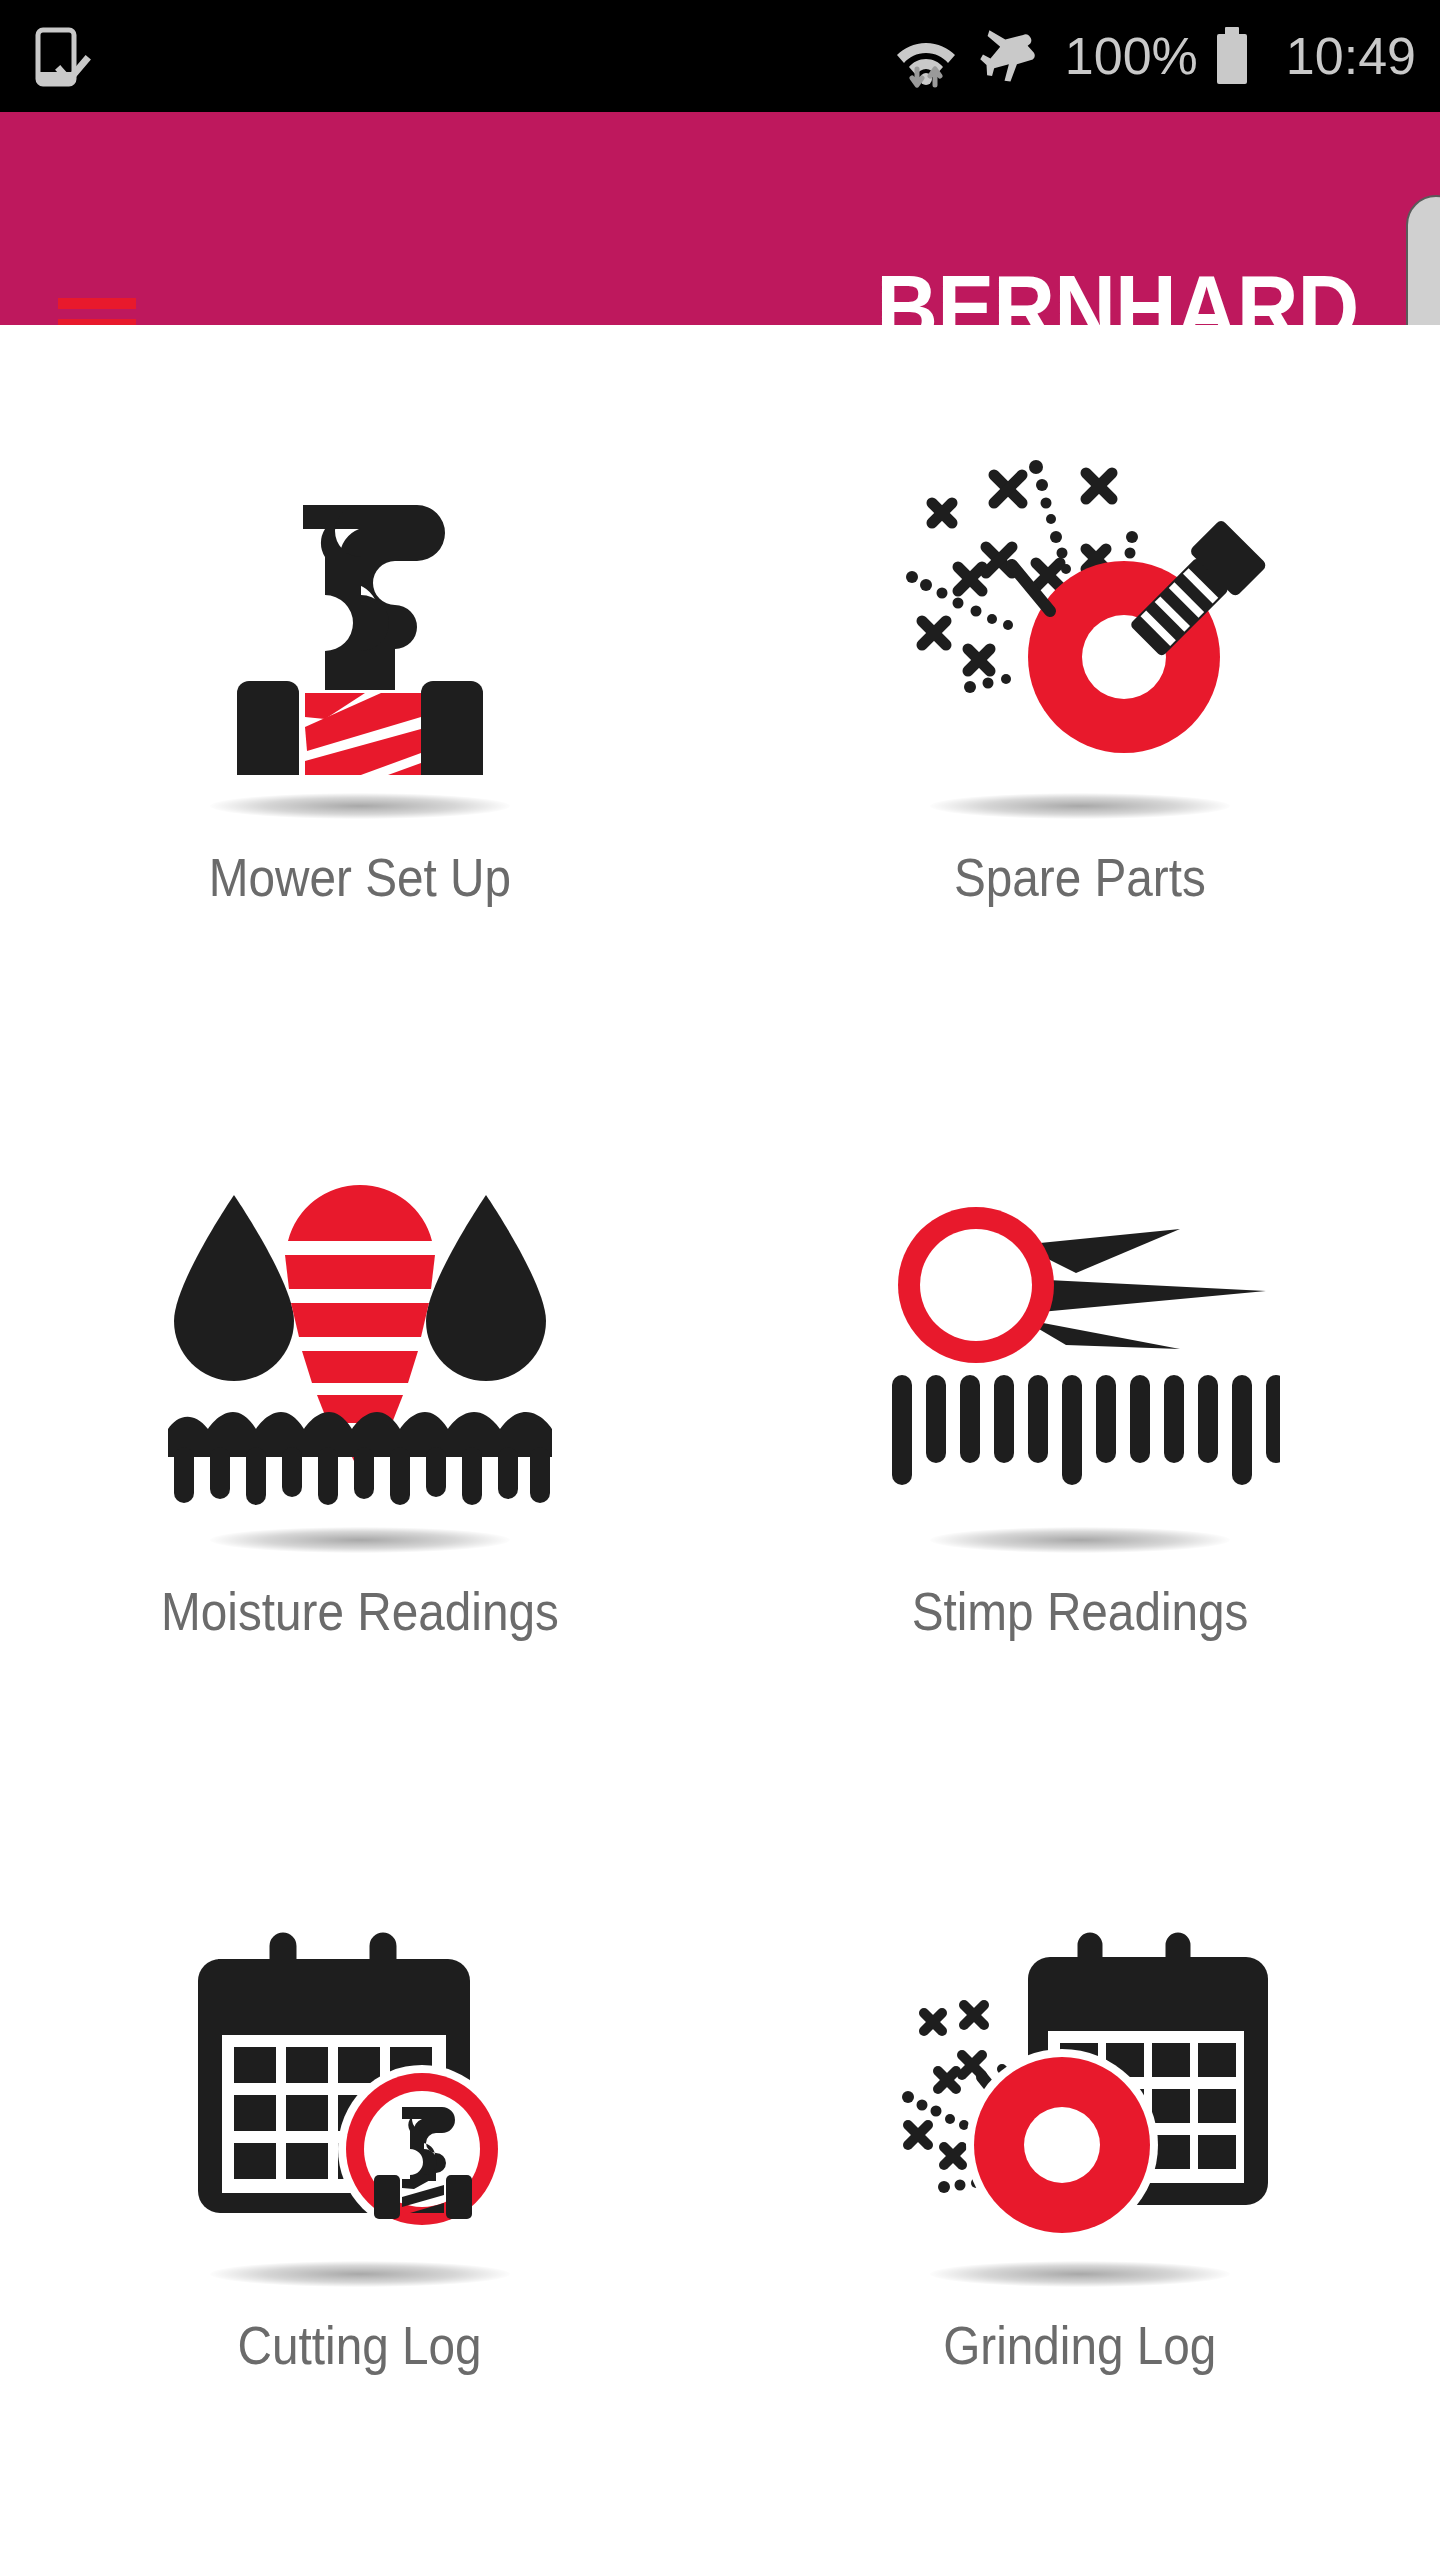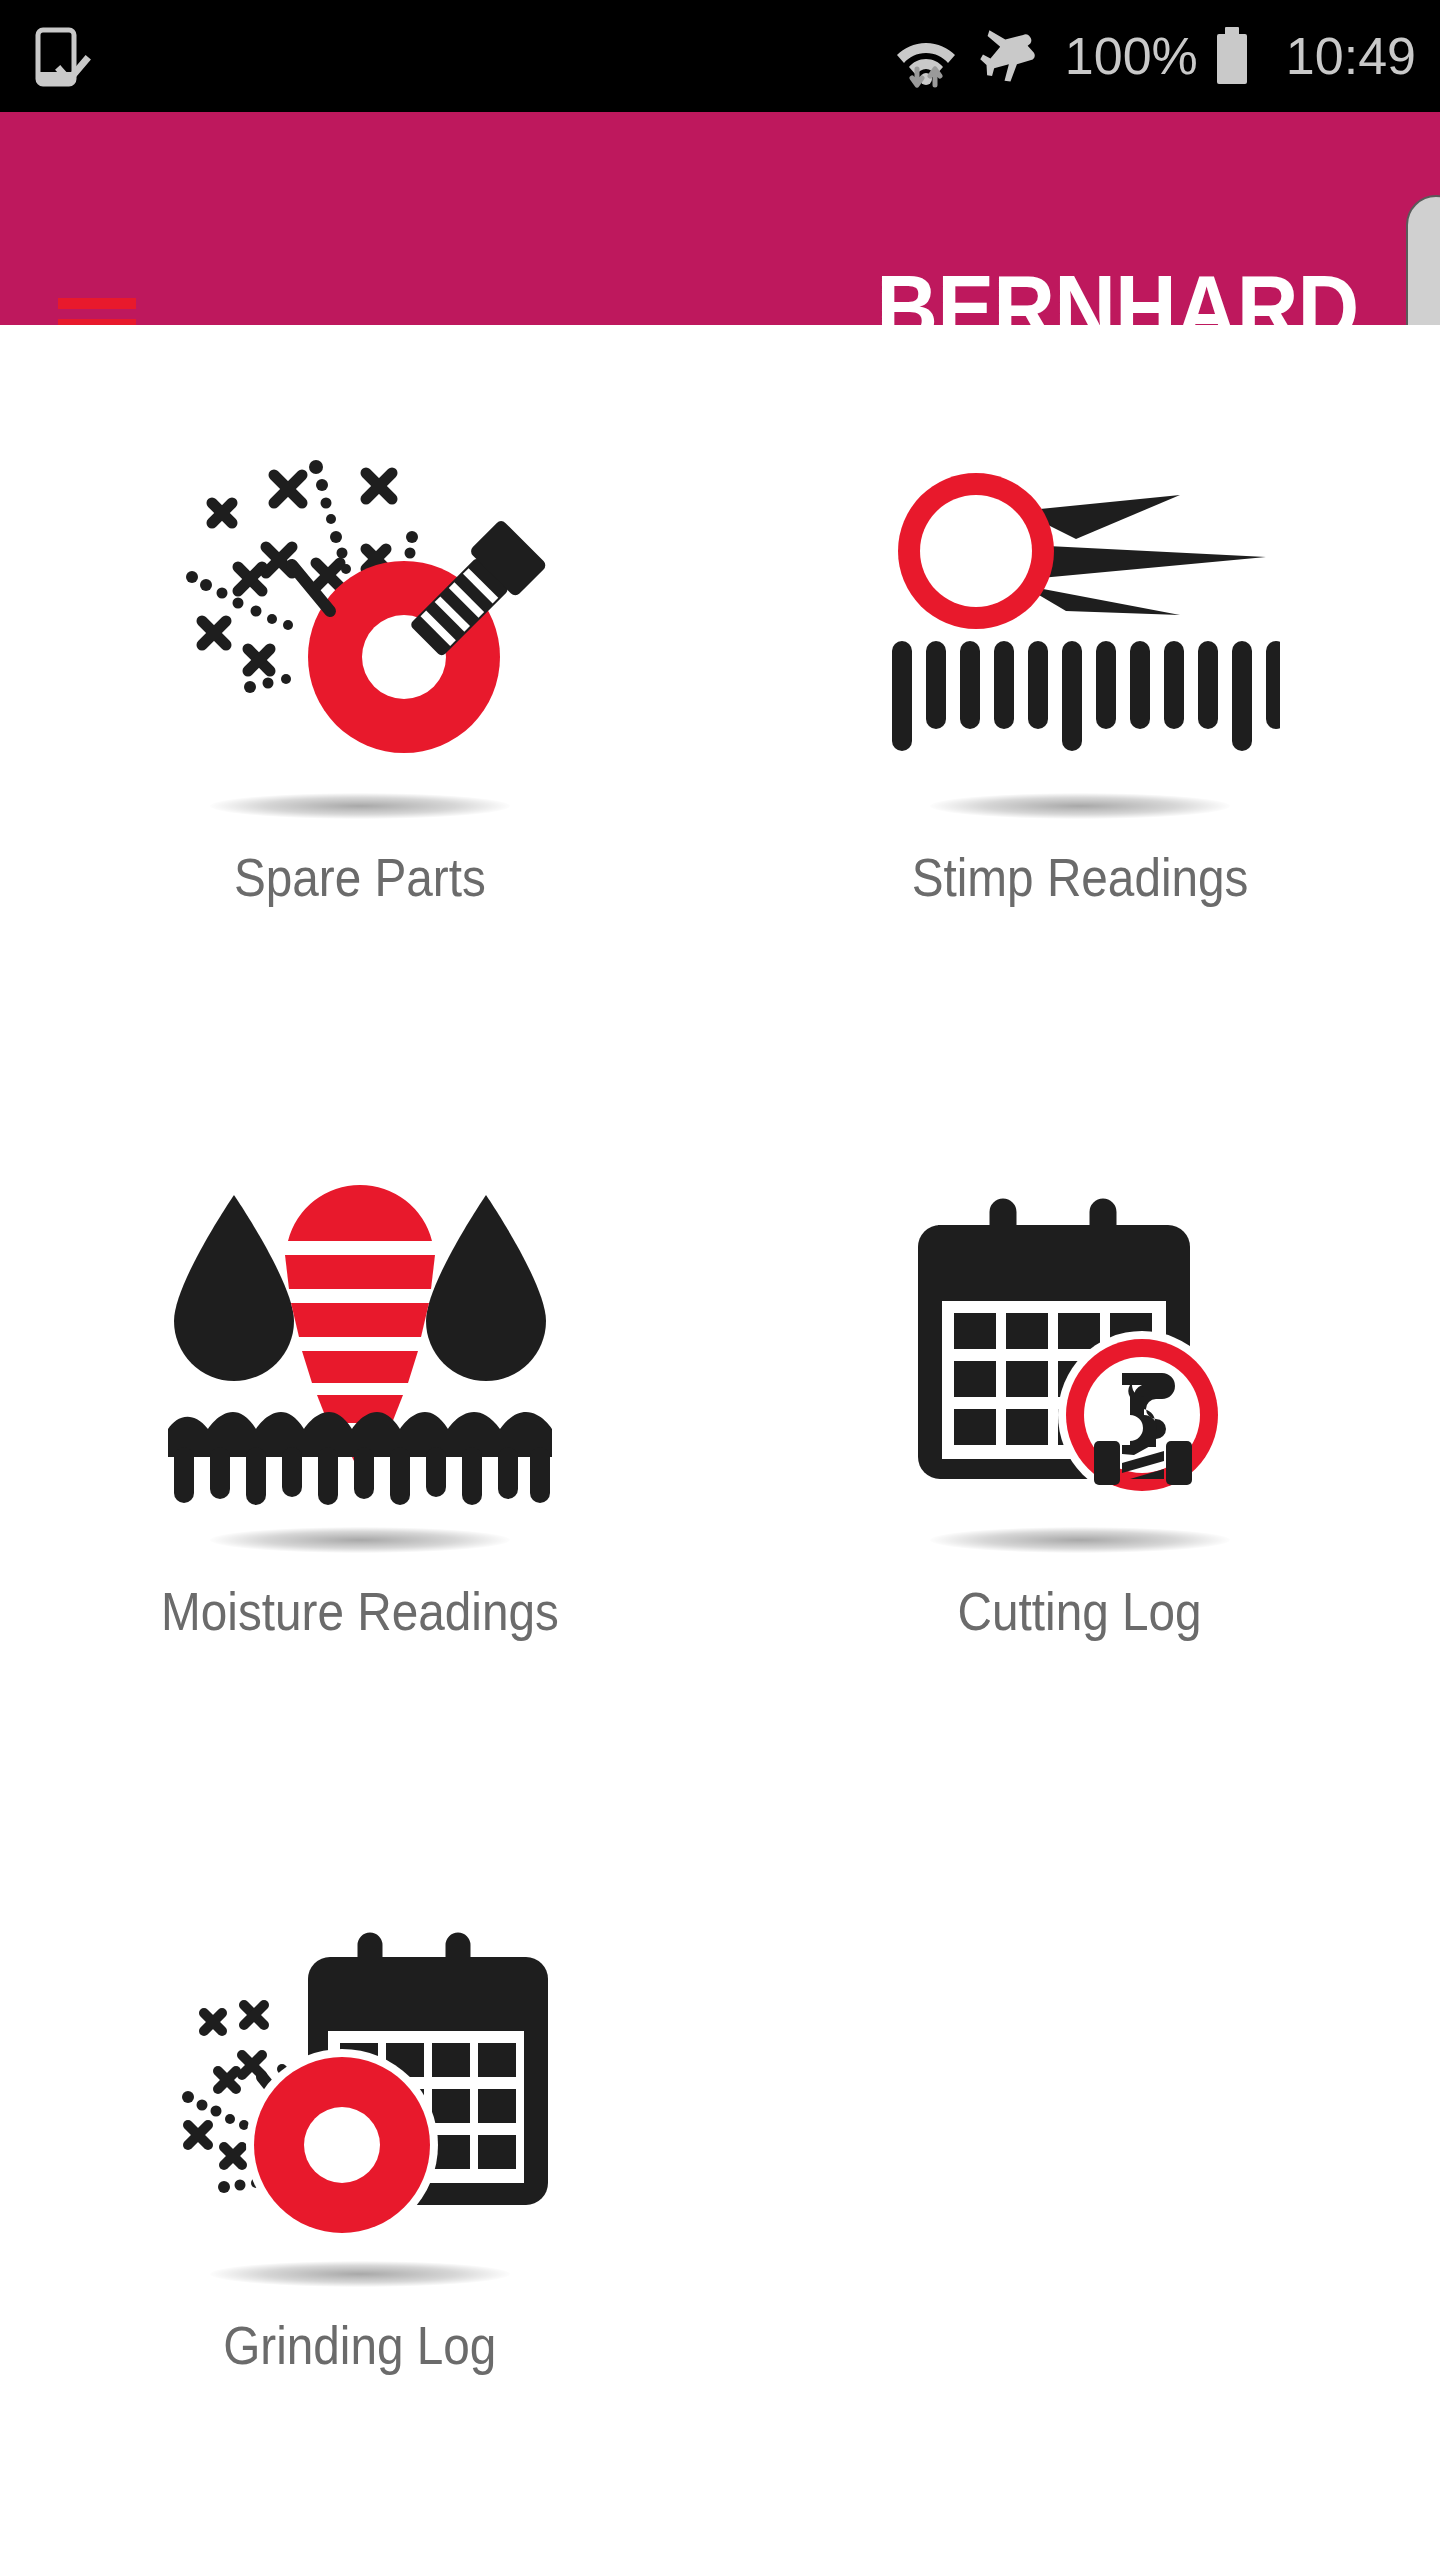--- a/index.html
+++ b/index.html
@@ -142,20 +142,47 @@
     <span></span>
   </div>
   <div class="brand">BERNHARD</div>
 </div>
 
 <div class="edge-handle"></div>
 
 <div class="content">
   <div class="grid">
 
+    <div class="tile">
+      <div class="tile-art">
+        <svg width="330" height="330" viewBox="0 0 330 330">
+
+          <path d="M108 60 L222 60 A28 28 0 0 1 222 116 L200 116
+                   A22 22 0 0 0 200 160 A22 22 0 0 1 200 204 L200 245
+                   L164 245 L164 196 A30 30 0 0 0 164 140
+                   A30 30 0 0 1 164 84 L108 84 Z" fill="#1e1e1e" fill-rule="evenodd"></path>
+          <path d="M108 60 L166 60 A26 26 0 0 0 166 112 L166 150
+                   A28 28 0 0 1 166 206 L166 245 L130 245 L130 206
+                   A28 28 0 0 0 130 150 L130 112 A26 26 0 0 1 130 84
+                   L108 84 Z" fill="#1e1e1e"></path>
+
+          <rect x="42" y="236" width="62" height="112" rx="12" fill="#1e1e1e"></rect>
+          <rect x="226" y="236" width="62" height="112" rx="12" fill="#1e1e1e"></rect>
+
+          <g fill="#e8192c">
+            <path d="M110 248 L170 248 L130 274 L110 272 Z"></path>
+            <path d="M186 248 L226 248 L226 272 L112 306 L110 282 Z"></path>
+            <path d="M110 316 L226 284 L226 308 L144 338 L110 338 Z"></path>
+            <path d="M160 342 L226 318 L226 342 Z"></path>
+          </g>
+        </svg>
+        <div class="shadow"></div>
+      </div>
+      <div class="tile-label">Mower Set Up</div>
+    </div>
 
     <div class="tile">
       <div class="tile-art">
         <svg width="380" height="330" viewBox="0 0 380 330">
 
           <g stroke="#1e1e1e" stroke-width="11" stroke-linecap="round">
             <g>
                 <line x1="42" y1="58" x2="62" y2="78"></line>
                 <line x1="62" y1="58" x2="42" y2="78"></line>
               </g>
@@ -233,20 +260,69 @@
         </svg>
         <div class="shadow"></div>
       </div>
       <div class="tile-label">Spare Parts</div>
     </div>
 
     <div class="tile">
       <div class="tile-art">
         <svg width="400" height="330" viewBox="0 0 400 330">
 
+          <path d="M74 16 C74 16 14 104 14 142 A60 60 0 0 0 134 142
+                   C134 104 74 16 74 16 Z" fill="#1e1e1e"></path>
+
+          <path d="M326 16 C326 16 266 104 266 142 A60 60 0 0 0 386 142
+                   C386 104 326 16 326 16 Z" fill="#1e1e1e"></path>
+
+          <g fill="#e8192c">
+            <path d="M200 6 A74 74 0 0 0 128 62 L272 62 A74 74 0 0 0 200 6 Z"></path>
+            <path d="M125 76 L275 76 L271 110 L129 110 Z"></path>
+            <path d="M131 124 L269 124 L261 158 L139 158 Z"></path>
+            <path d="M142 172 L258 172 L248 204 L152 204 Z"></path>
+            <path d="M157 216 L243 216 L232 244 L168 244 Z"></path>
+            <path d="M182 258 L218 258 L200 294 Z"></path>
+          </g>
+
+          <g fill="#1e1e1e">
+            <path d="M8 250 L8 278 L392 278 L392 250
+                     C392 250 368 212 340 250
+                     C312 212 288 250 288 250
+                     C264 212 240 250 240 250
+                     C216 212 192 250 192 250
+                     C168 212 144 250 144 250
+                     C120 212 96 250 96 250
+                     C72 212 48 250 48 250
+                     C32 230 16 238 8 250 Z"></path>
+            <g>
+              <rect x="14" y="268" width="20" height="56" rx="10"></rect>
+              <rect x="50" y="268" width="20" height="52" rx="10"></rect>
+              <rect x="86" y="268" width="20" height="58" rx="10"></rect>
+              <rect x="122" y="268" width="20" height="50" rx="10"></rect>
+              <rect x="158" y="268" width="20" height="58" rx="10"></rect>
+              <rect x="194" y="268" width="20" height="52" rx="10"></rect>
+              <rect x="230" y="268" width="20" height="58" rx="10"></rect>
+              <rect x="266" y="268" width="20" height="50" rx="10"></rect>
+              <rect x="302" y="268" width="20" height="58" rx="10"></rect>
+              <rect x="338" y="268" width="20" height="52" rx="10"></rect>
+              <rect x="370" y="268" width="20" height="56" rx="10"></rect>
+            </g>
+          </g>
+        </svg>
+        <div class="shadow"></div>
+      </div>
+      <div class="tile-label">Moisture Readings</div>
+    </div>
+
+    <div class="tile">
+      <div class="tile-art">
+        <svg width="400" height="330" viewBox="0 0 400 330">
+
           <g fill="#1e1e1e">
             <path d="M140 66 L300 50 L196 94 Z"></path>
             <path d="M148 100 L386 112 L150 134 Z"></path>
             <path d="M142 140 L300 170 L186 166 Z"></path>
           </g>
 
           <circle cx="96" cy="106" r="78" fill="#e8192c"></circle>
           <circle cx="96" cy="106" r="56" fill="#fff"></circle>
           <g fill="#e8192c">
             <path d="M56 78 a12 12 0 0 1 22 4 a12 12 0 0 0 -22 -4"></path>
@@ -275,69 +351,20 @@
             <rect x="318" y="196" width="20" height="88" rx="10"></rect>
             <rect x="352" y="196" width="20" height="110" rx="10"></rect>
           </g>
           <g fill="#1e1e1e">
             <rect x="386" y="196" width="20" height="88" rx="10"></rect>
           </g>
         </svg>
         <div class="shadow"></div>
       </div>
       <div class="tile-label">Stimp Readings</div>
-    </div>
-
-    <div class="tile">
-      <div class="tile-art">
-        <svg width="400" height="330" viewBox="0 0 400 330">
-
-          <path d="M74 16 C74 16 14 104 14 142 A60 60 0 0 0 134 142
-                   C134 104 74 16 74 16 Z" fill="#1e1e1e"></path>
-
-          <path d="M326 16 C326 16 266 104 266 142 A60 60 0 0 0 386 142
-                   C386 104 326 16 326 16 Z" fill="#1e1e1e"></path>
-
-          <g fill="#e8192c">
-            <path d="M200 6 A74 74 0 0 0 128 62 L272 62 A74 74 0 0 0 200 6 Z"></path>
-            <path d="M125 76 L275 76 L271 110 L129 110 Z"></path>
-            <path d="M131 124 L269 124 L261 158 L139 158 Z"></path>
-            <path d="M142 172 L258 172 L248 204 L152 204 Z"></path>
-            <path d="M157 216 L243 216 L232 244 L168 244 Z"></path>
-            <path d="M182 258 L218 258 L200 294 Z"></path>
-          </g>
-
-          <g fill="#1e1e1e">
-            <path d="M8 250 L8 278 L392 278 L392 250
-                     C392 250 368 212 340 250
-                     C312 212 288 250 288 250
-                     C264 212 240 250 240 250
-                     C216 212 192 250 192 250
-                     C168 212 144 250 144 250
-                     C120 212 96 250 96 250
-                     C72 212 48 250 48 250
-                     C32 230 16 238 8 250 Z"></path>
-            <g>
-              <rect x="14" y="268" width="20" height="56" rx="10"></rect>
-              <rect x="50" y="268" width="20" height="52" rx="10"></rect>
-              <rect x="86" y="268" width="20" height="58" rx="10"></rect>
-              <rect x="122" y="268" width="20" height="50" rx="10"></rect>
-              <rect x="158" y="268" width="20" height="58" rx="10"></rect>
-              <rect x="194" y="268" width="20" height="52" rx="10"></rect>
-              <rect x="230" y="268" width="20" height="58" rx="10"></rect>
-              <rect x="266" y="268" width="20" height="50" rx="10"></rect>
-              <rect x="302" y="268" width="20" height="58" rx="10"></rect>
-              <rect x="338" y="268" width="20" height="52" rx="10"></rect>
-              <rect x="370" y="268" width="20" height="56" rx="10"></rect>
-            </g>
-          </g>
-        </svg>
-        <div class="shadow"></div>
-      </div>
-      <div class="tile-label">Moisture Readings</div>
     </div>
 
     <div class="tile">
       <div class="tile-art">
         <svg width="380" height="330" viewBox="0 0 380 330">
 
           <rect x="96" y="16" width="34" height="86" rx="17" fill="#1e1e1e" stroke="#fff" stroke-width="7"></rect>
           <rect x="196" y="16" width="34" height="86" rx="17" fill="#1e1e1e" stroke="#fff" stroke-width="7"></rect>
 
           <rect x="28" y="46" width="272" height="254" rx="22" fill="#1e1e1e"></rect>

